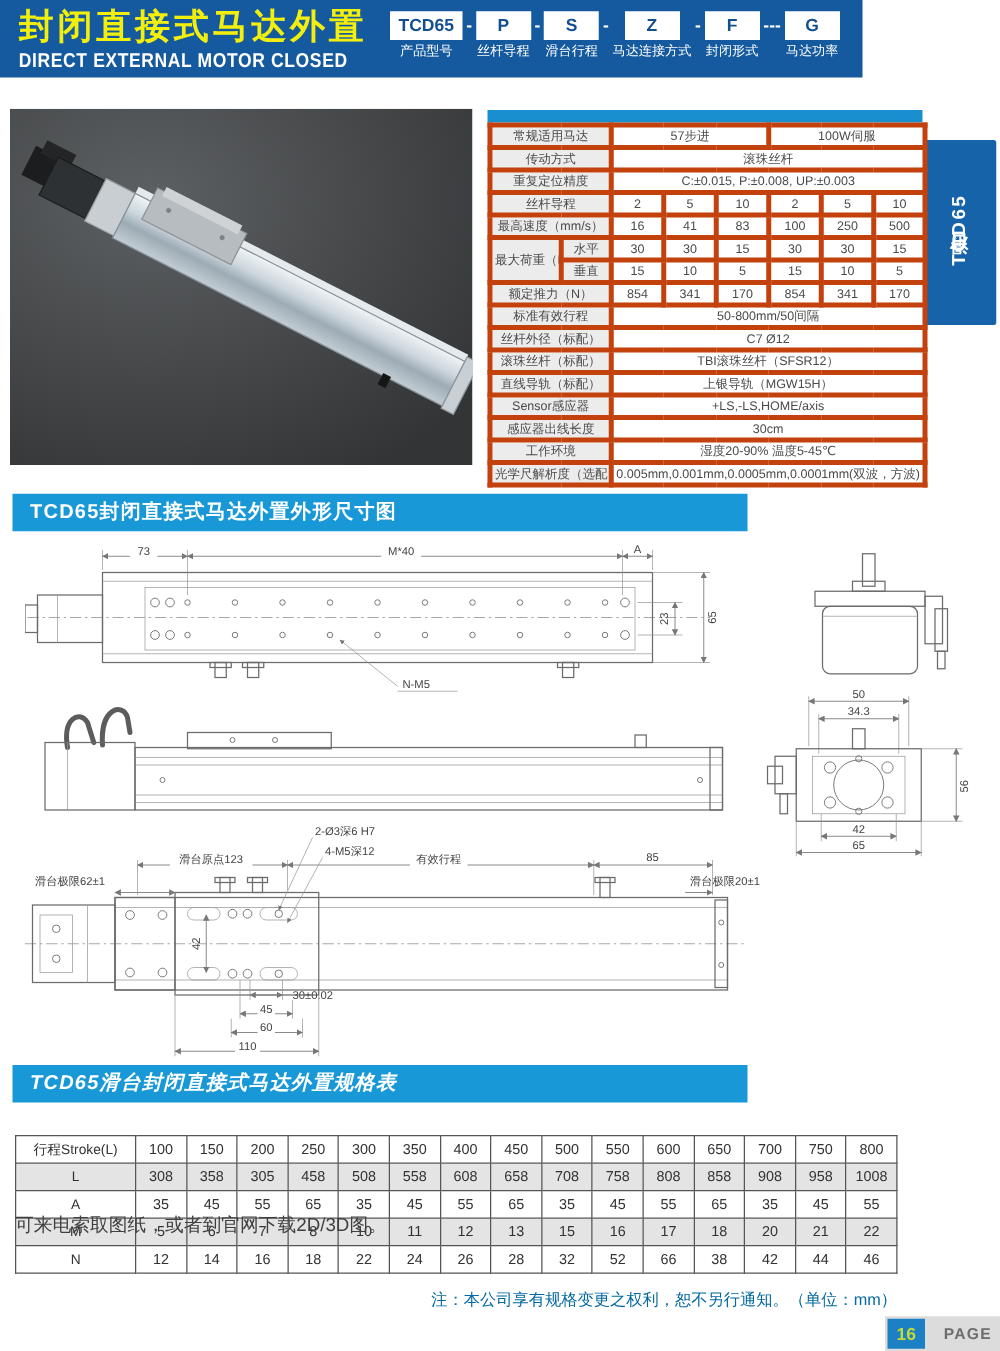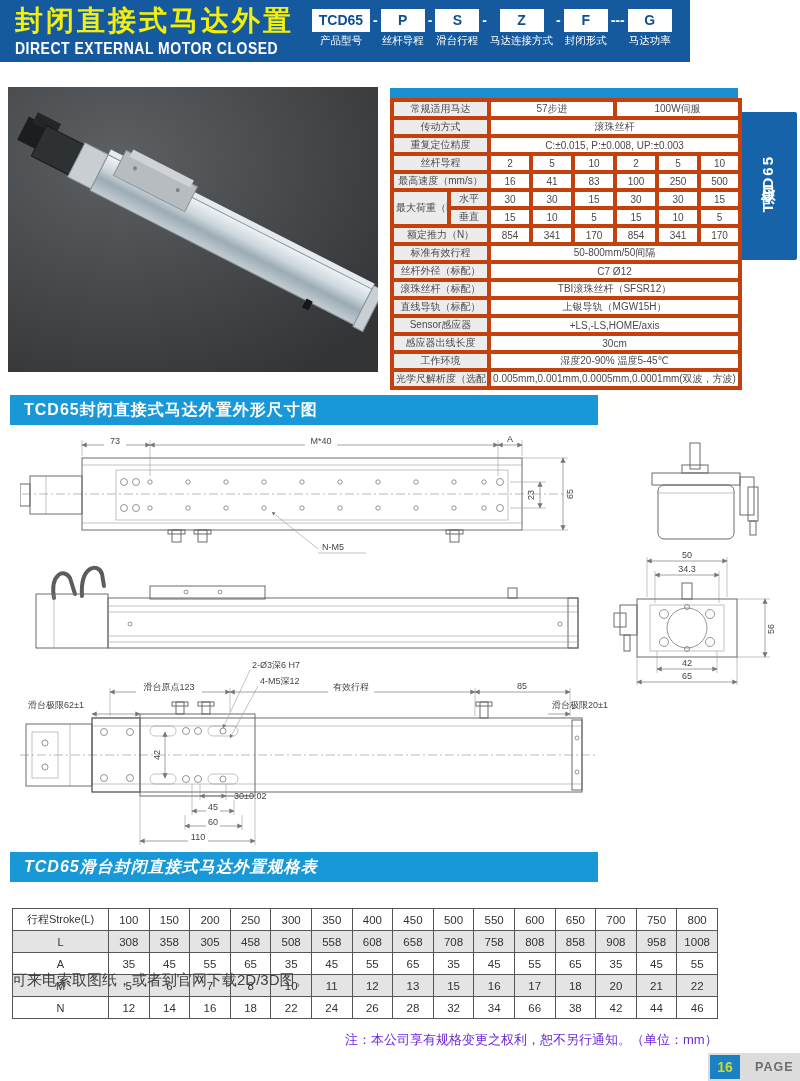--- a/index.html
+++ b/index.html
@@ -53,21 +53,21 @@
   svg .wbg  { fill:#ffffff; }
 
   
   table.stroke { position:absolute; left:12px; top:908px; width:706px; border-collapse:collapse; table-layout:fixed; font-size:11.5px; color:#333; }
   table.stroke td { border:1px solid #555; height:22px; text-align:center; background:#ffffff; }
   table.stroke tr.alt td { background:#e4e4e4; }
   table.stroke td.lbl { font-size:11px; }
 
   
   .footer-left  { position:absolute; left:12px;  top:971px; font-size:15px; color:#3f3f3f; }
-  .footer-right { position:absolute; left:345px; top:1031px; font-size:13px; color:#6d28d9; }
+  .footer-right { position:absolute; left:345px; top:1031px; font-size:13px; color:#0369a1; }
   .page-strip { position:absolute; left:708px; top:1053px; width:92px; height:28px; background:#dcdcdc; display:flex; align-items:center; }
   .page-num { width:30px; height:24px; margin-left:2px; background:#1b80c4; color:#c6d935; font-weight:bold; font-size:14px; display:flex; align-items:center; justify-content:center; }
   .page-label { color:#6d6d6d; font-weight:bold; font-size:12.5px; margin-left:15px; letter-spacing:1px; }
 </style>
 </head>
 <body>
 
 <div class="page">
 
   <svg width="0" height="0" style="position:absolute">
@@ -562,21 +562,21 @@
           <td class="lbl">N</td>
           <td>12</td>
           <td>14</td>
           <td>16</td>
           <td>18</td>
           <td>22</td>
           <td>24</td>
           <td>26</td>
           <td>28</td>
           <td>32</td>
-          <td>34</td>
+          <td>52</td>
           <td>66</td>
           <td>38</td>
           <td>42</td>
           <td>44</td>
           <td>46</td>
         </tr>
   </tbody>
     </table>
 
   <div class="footer-left">可来电索取图纸，或者到官网下载2D/3D图。</div>

